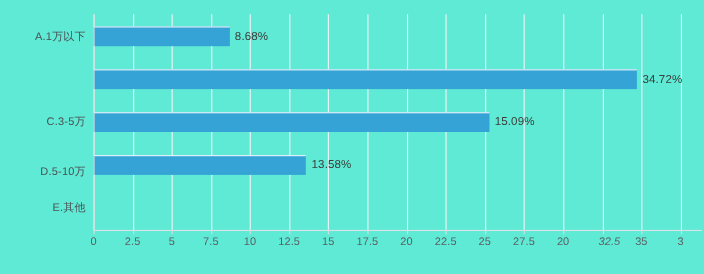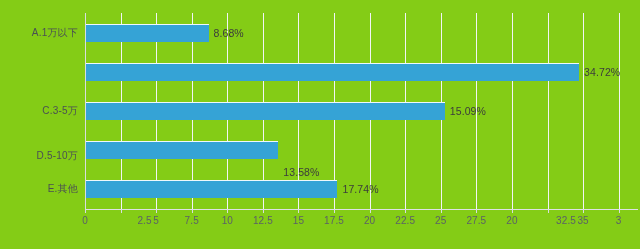--- a/index.html
+++ b/index.html
@@ -10,21 +10,21 @@
     width: 640px;
     height: 249px;
     background: #ffffff;
     font-family: "Liberation Sans", sans-serif;
     overflow: hidden;
   }
   #chart-root {
     position: relative;
     width: 640px;
     height: 249px;
-    background: #84cc16;
+    background: #5eead4;
   }
 
   
   #plot-area {
     position: absolute;
     left: 85px;
     top: 13px;
     width: 555px;
     height: 196px;
   }
@@ -181,36 +181,32 @@
     <div class="bar-row" style="top:39.2px;">
       <div class="bar" style="width: 494.092px; background: rgb(53, 163, 214);"></div>
       <span class="bar-value" style="left: 494.092px;">34.72%</span>
     </div>
     <div class="bar-row" style="top:78.4px;">
       <div class="bar" style="width: 359.754px; background: rgb(53, 163, 214);"></div>
       <span class="bar-value" style="left: 359.754px;">15.09%</span>
     </div>
     <div class="bar-row" style="top:117.6px;">
       <div class="bar" style="width: 193.254px; background: rgb(53, 163, 214);"></div>
-      <span class="bar-value" style="left: 193.254px; margin-top: 22px;">13.58%</span>
-    </div>
-    <div class="bar-row" style="top:156.8px;">
-      <div class="bar" style="width: 252.454px; background: rgb(53, 163, 214);"></div>
-      <span class="bar-value" style="left: 252.454px;">17.74%</span>
+      <span class="bar-value" style="left: 193.254px;">13.58%</span>
     </div>
   </div>
 
   <div id="y-axis-line"></div>
   <div id="x-axis-line"></div>
 
   <div id="x-ticks">
       <div class="tick-mark" style="left: 0px;"></div>
       <div class="tick-label" style="left: 0px;">0</div>
       <div class="tick-mark" style="left: 35.5769px;"></div>
-      <div class="tick-label" style="left: 35.5769px; margin-left: 24px;">2.5</div>
+      <div class="tick-label" style="left: 35.5769px;">2.5</div>
       <div class="tick-mark" style="left: 71.1538px;"></div>
       <div class="tick-label" style="left: 71.1538px;">5</div>
       <div class="tick-mark" style="left: 106.731px;"></div>
       <div class="tick-label" style="left: 106.731px;">7.5</div>
       <div class="tick-mark" style="left: 142.308px;"></div>
       <div class="tick-label" style="left: 142.308px;">10</div>
       <div class="tick-mark" style="left: 177.885px;"></div>
       <div class="tick-label" style="left: 177.885px;">12.5</div>
       <div class="tick-mark" style="left: 213.462px;"></div>
       <div class="tick-label" style="left: 213.462px;">15</div>
@@ -220,20 +216,20 @@
       <div class="tick-label" style="left: 284.615px;">20</div>
       <div class="tick-mark" style="left: 320.192px;"></div>
       <div class="tick-label" style="left: 320.192px;">22.5</div>
       <div class="tick-mark" style="left: 355.769px;"></div>
       <div class="tick-label" style="left: 355.769px;">25</div>
       <div class="tick-mark" style="left: 391.346px;"></div>
       <div class="tick-label" style="left: 391.346px;">27.5</div>
       <div class="tick-mark" style="left: 426.923px;"></div>
       <div class="tick-label" style="left: 426.923px;">20</div>
       <div class="tick-mark" style="left: 462.5px;"></div>
-      <div class="tick-label" style="left: 481px;">32.5</div>
+      <div class="tick-label" style="left: 469px; font-style: italic;">32.5</div>
       <div class="tick-mark" style="left: 498.077px;"></div>
       <div class="tick-label" style="left: 498.077px;">35</div>
       <div class="tick-mark" style="left: 533.654px;"></div>
       <div class="tick-label" style="left: 533.654px;">3</div>
     </div>
 
 </div>
 
 </body></html>

